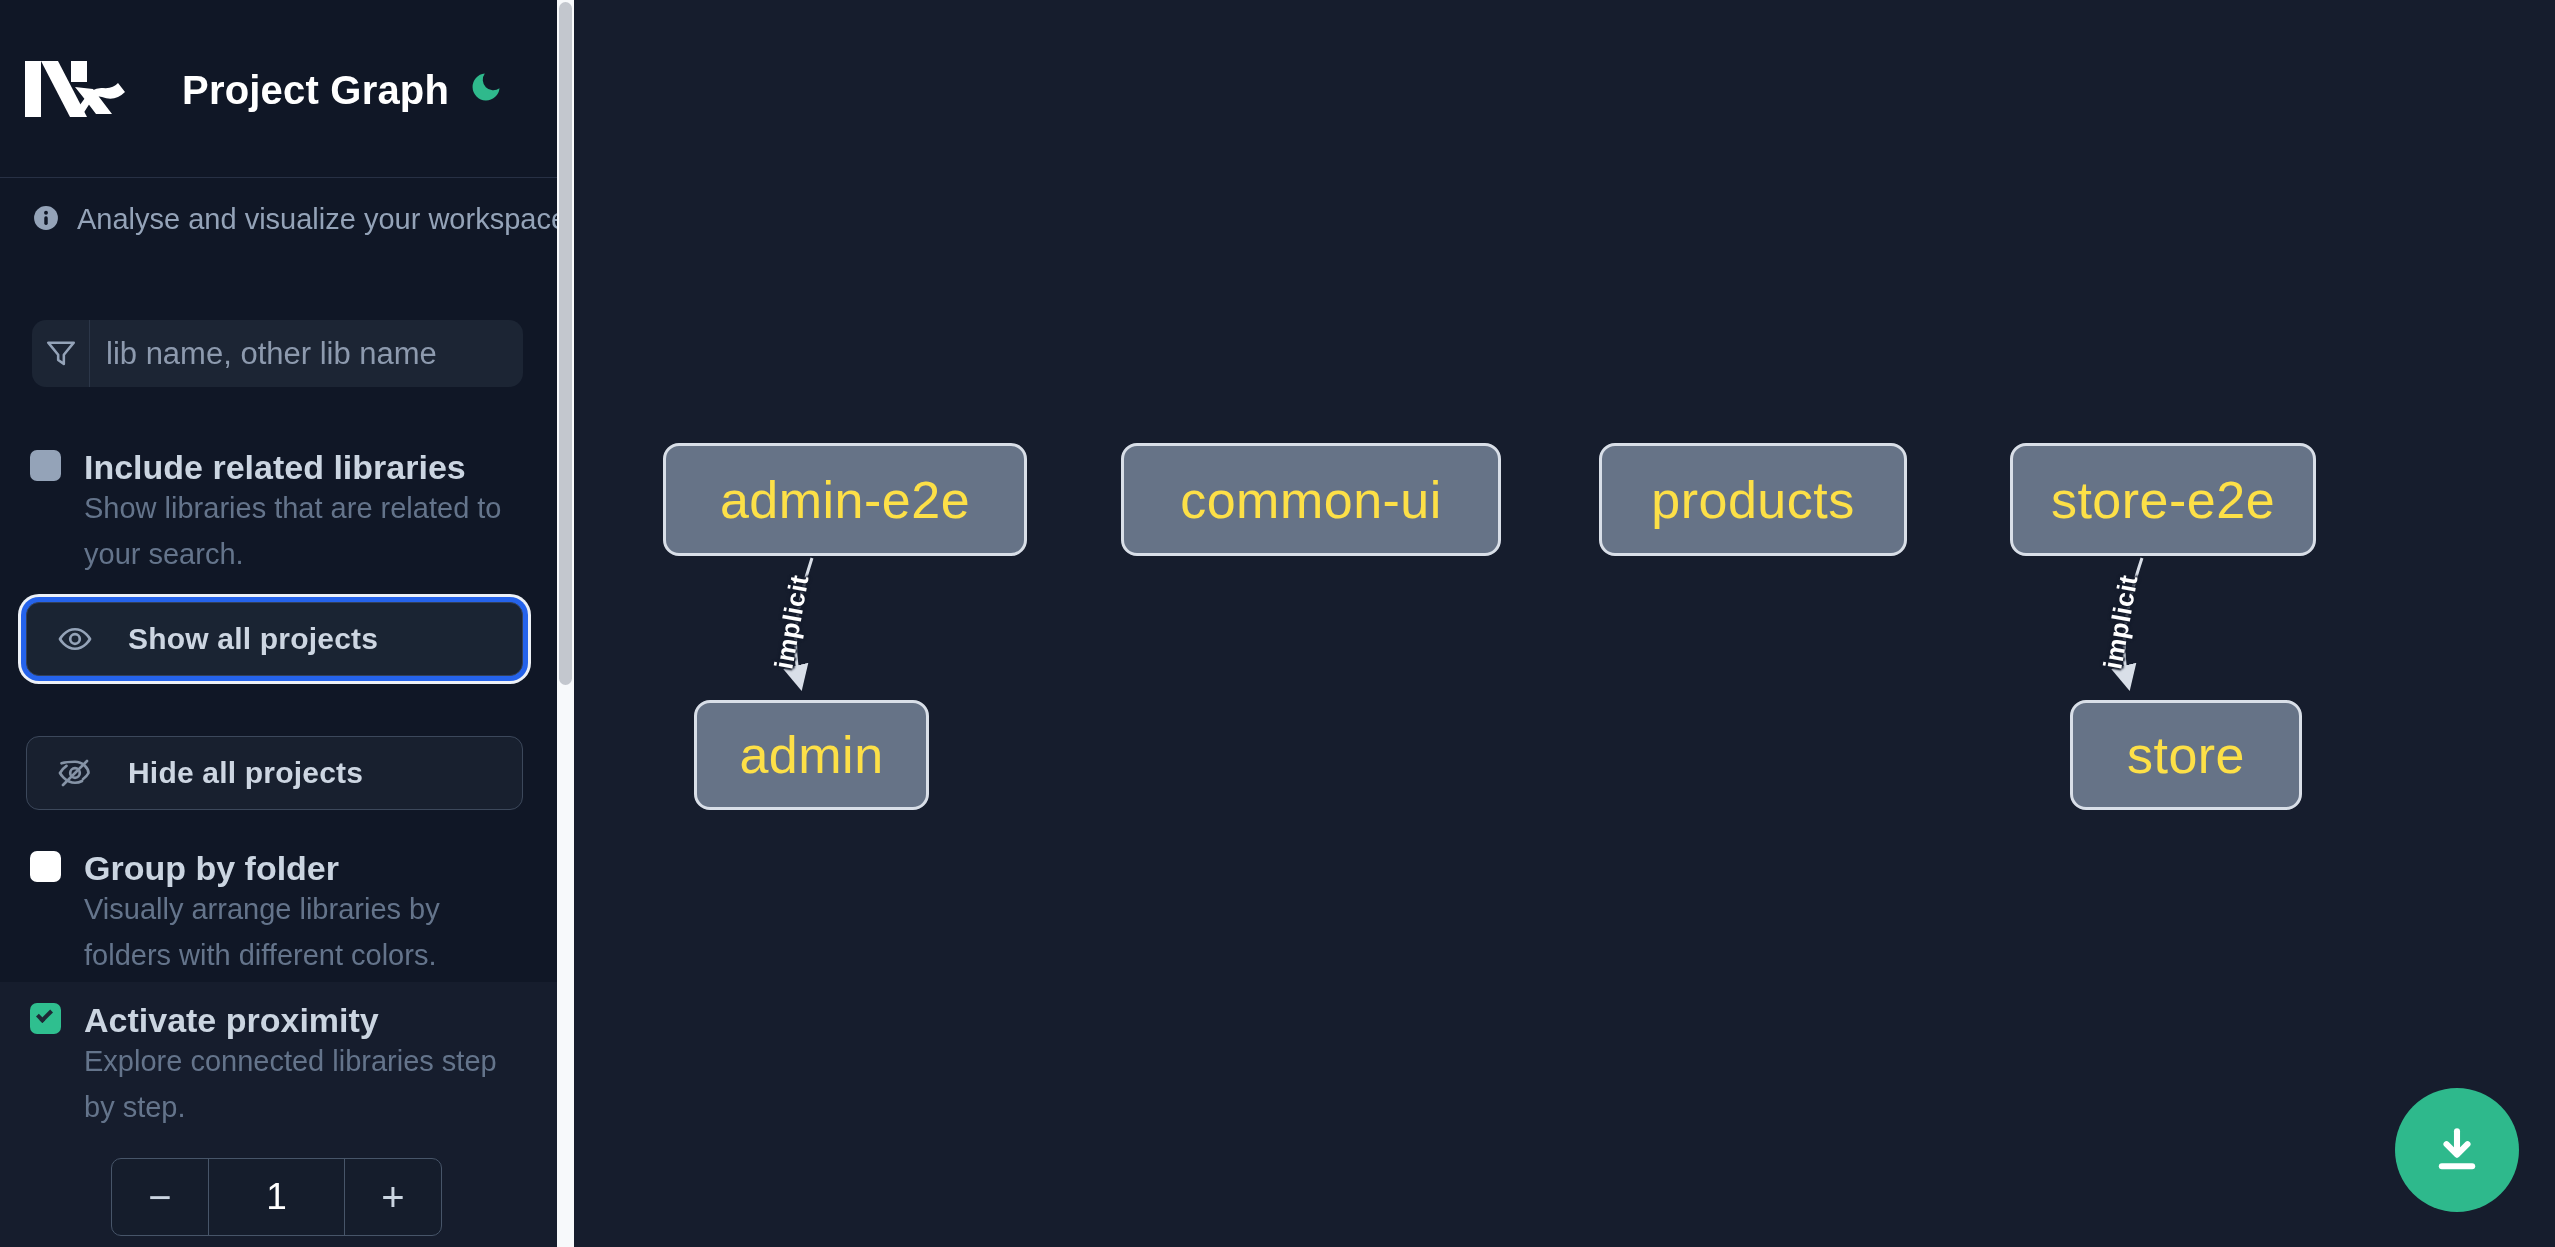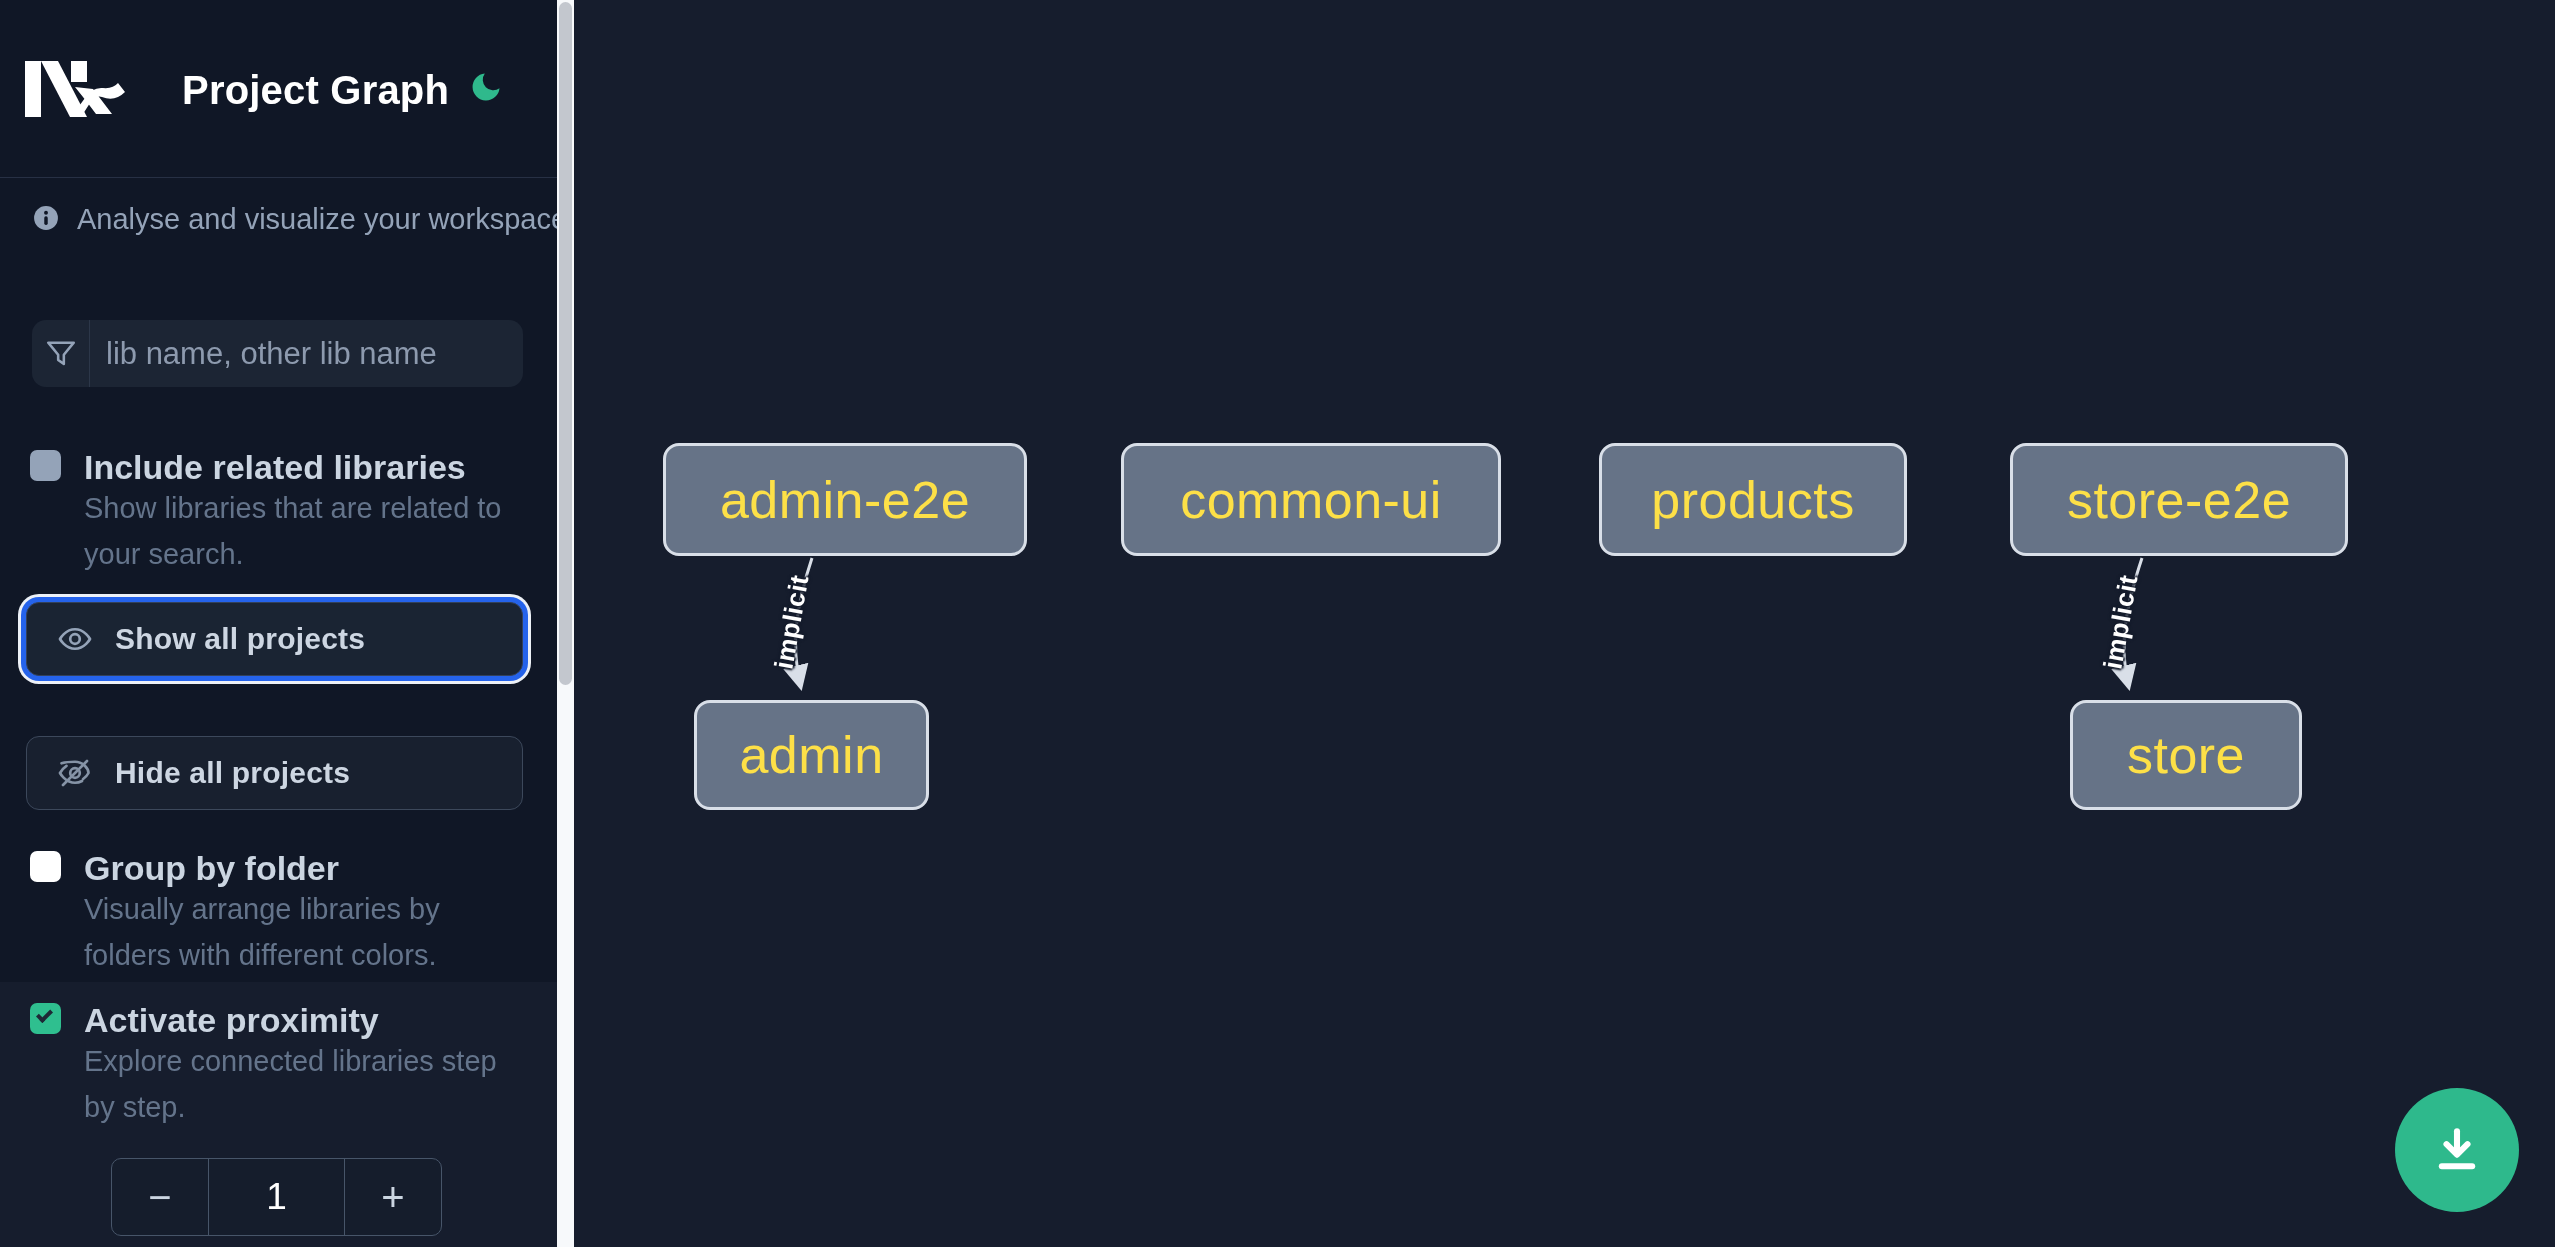--- a/index.html
+++ b/index.html
@@ -78,21 +78,21 @@
     position:absolute; left:54px; top:0;
     font-size:34px; font-weight:700; color:#cbd5e1; white-space:nowrap; cursor:default;
   }
   .opt-desc {
     position:absolute; left:54px; top:37px; width:448px;
     font-size:29px; line-height:46px; color:#64748b; font-weight:400;
   }
 
   .sb-btn {
     position:absolute; left:26px; width:497px; height:74px;
-    display:flex; align-items:center; gap:22px; padding-left:30px;
+    display:flex; align-items:center; gap:35px; padding-left:30px;
     background:#18202f; border:1px solid #3c485b; border-radius:13px;
     cursor:pointer; font-family:inherit;
   }
   .sb-btn svg { width:36px; height:36px; flex:none; }
   .sb-btn .btn-label {
     font-size:30px; font-weight:600; color:#cdd6e2; letter-spacing:0.2px;
   }
   .sb-btn.focused {
     background:#1a2433; border:1px solid #33415a;
     box-shadow:0 0 0 5px #2563eb, 0 0 0 8px #edf1f7;
@@ -239,21 +239,21 @@
     <g id="edge-paths">
         <path d="M812,558 C796,606 790.5,644 800.5,686" fill="none" stroke="#d9dfe8" stroke-width="3" marker-end="url(#arrow)"></path>
         <path d="M2142,558 C2126,606 2118.5,644 2128.5,686" fill="none" stroke="#d9dfe8" stroke-width="3" marker-end="url(#arrow)"></path>
       </g>
   </svg>
 
   <div id="graph-nodes">
       <div class="gnode" style="left: 663px; top: 443px; width: 364px; height: 113px;">admin-e2e</div>
       <div class="gnode" style="left: 1121px; top: 443px; width: 380px; height: 113px;">common-ui</div>
       <div class="gnode" style="left: 1599px; top: 443px; width: 308px; height: 113px;">products</div>
-      <div class="gnode" style="left: 2010px; top: 443px; width: 338px; height: 113px;">store-e2e</div>
+      <div class="gnode" style="left: 2010px; top: 443px; width: 306px; height: 113px;">store-e2e</div>
       <div class="gnode" style="left: 694px; top: 700px; width: 235px; height: 110px;">admin</div>
       <div class="gnode" style="left: 2070px; top: 700px; width: 232px; height: 110px;">store</div>
     </div>
   <div id="edge-labels">
       <div class="edge-label" style="left: 792.25px; top: 622px;">implicit</div>
       <div class="edge-label" style="left: 2121.25px; top: 622px;">implicit</div>
     </div>
 
   <button class="fab">
     <svg viewBox="0 0 24 24" fill="none" stroke="#ffffff" stroke-width="2.6" stroke-linecap="round" stroke-linejoin="round">

